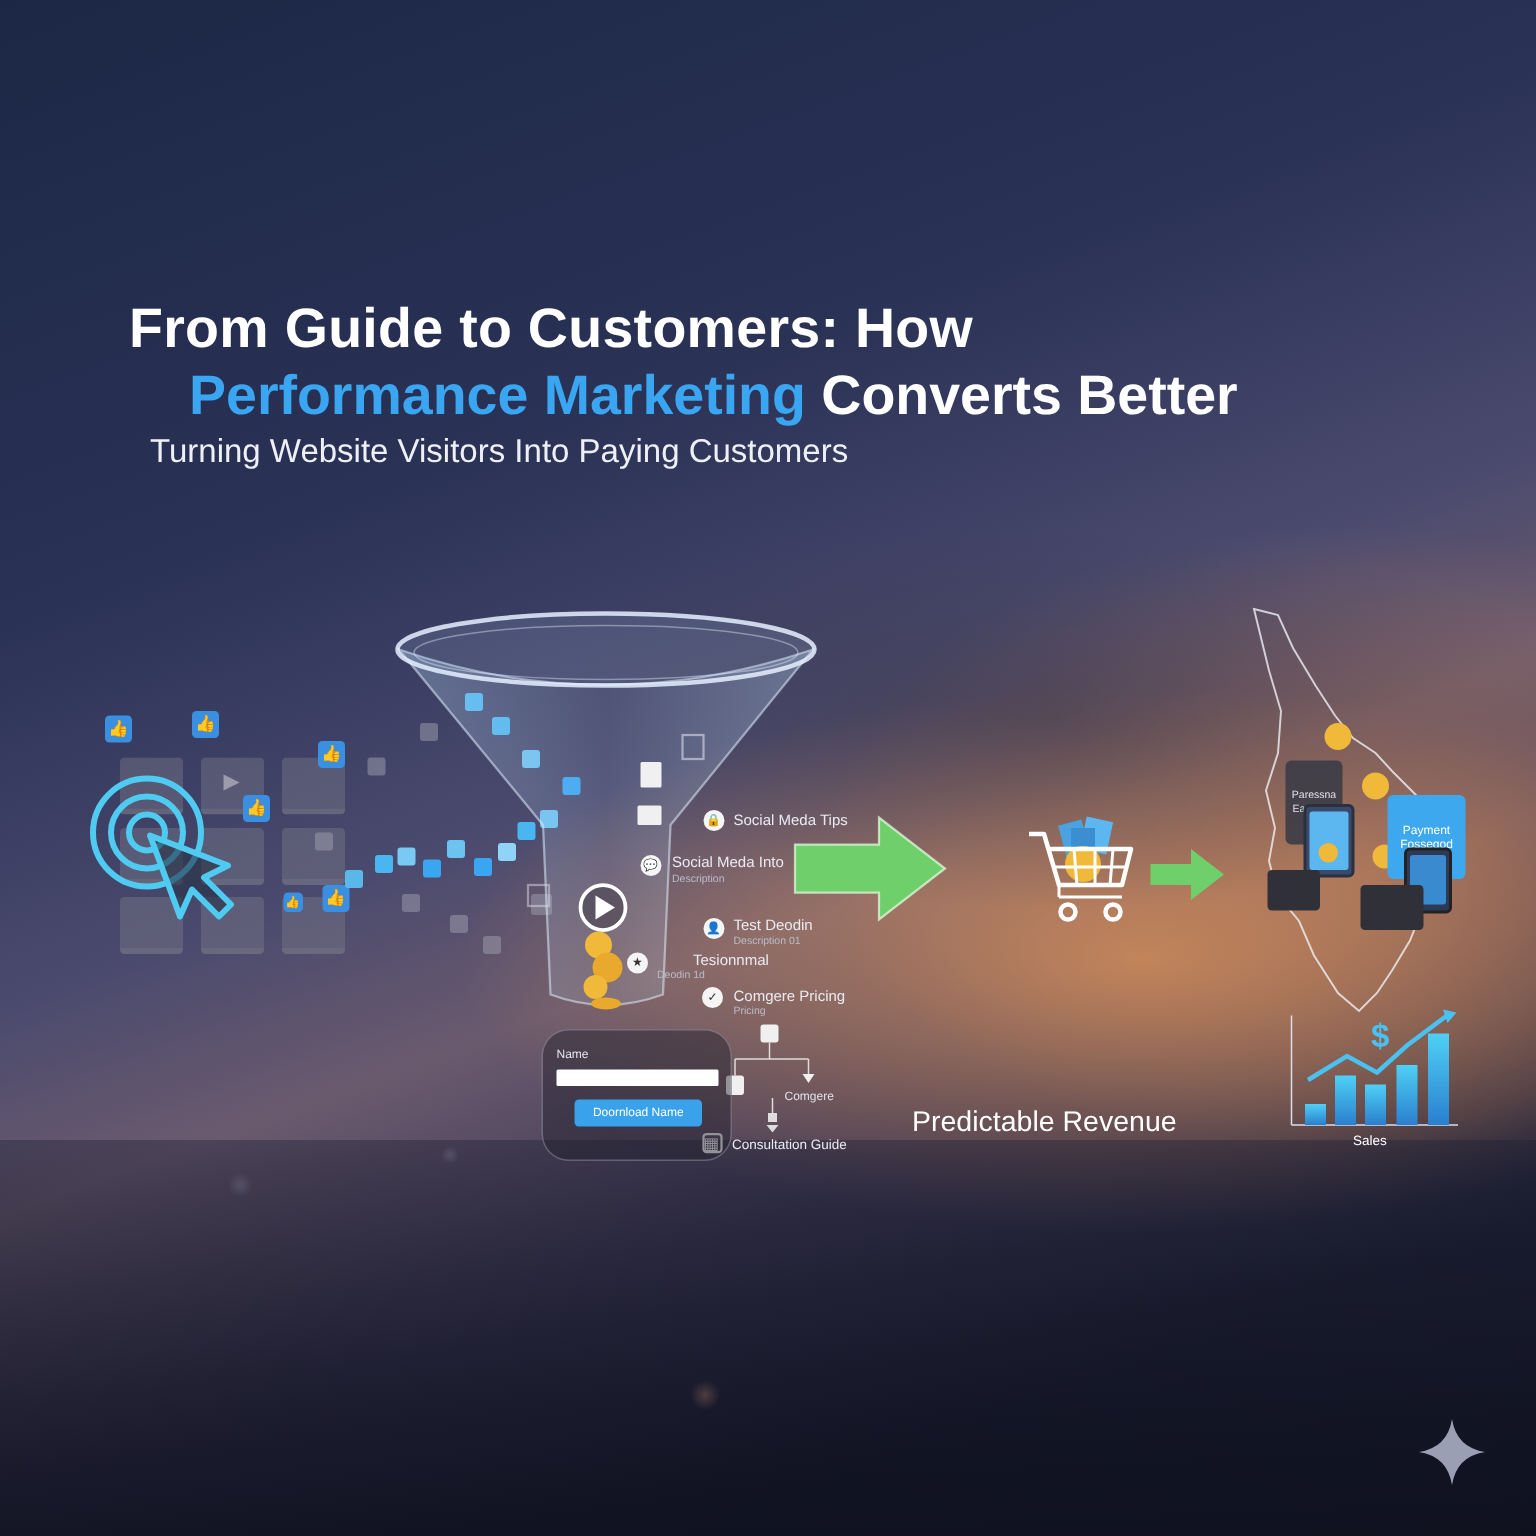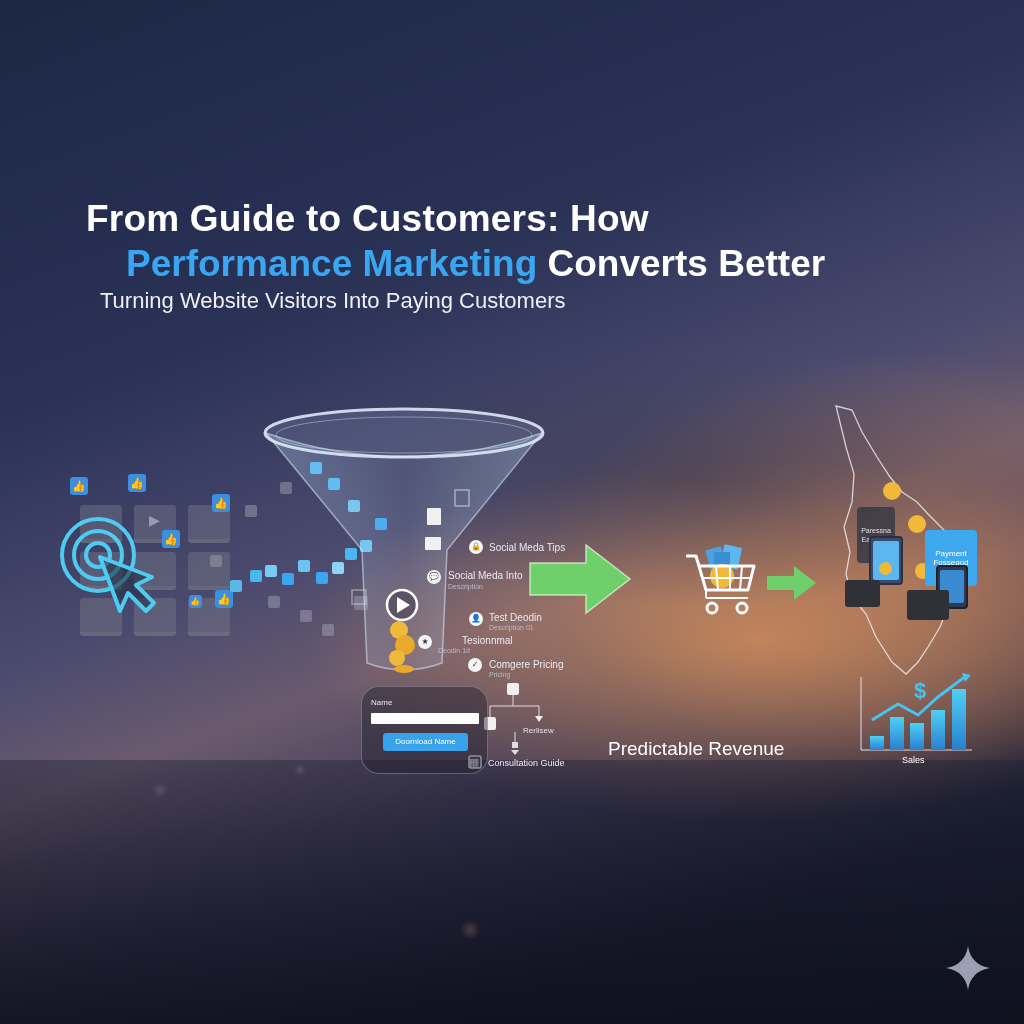--- a/index.html
+++ b/index.html
@@ -185,21 +185,21 @@
   <line x1="24" y1="26" x2="73" y2="26" stroke="#ddd" stroke-width="1"></line>
   <line x1="24" y1="26" x2="24" y2="37" stroke="#ddd" stroke-width="1"></line>
   <line x1="73" y1="26" x2="73" y2="36" stroke="#ddd" stroke-width="1"></line>
   <rect x="18" y="37" width="12" height="13" rx="2" fill="#f0f0f0"></rect>
   <path d="M69 36 L77 36 L73 42 Z" fill="#f0f0f0"></path>
   <line x1="49" y1="52" x2="49" y2="62" stroke="#ddd" stroke-width="1"></line>
   <rect x="46" y="62" width="6" height="6" fill="#ddd"></rect>
   <path d="M45 70 L53 70 L49 75 Z" fill="#ddd"></path>
   <rect x="3" y="76" width="12" height="12" rx="2" fill="none" stroke="#f0f0f0" stroke-width="1.5"></rect>
 </svg>
-<div class="abs step-sub" style="left:523px;top:726px;font-size:8px;color:#dfe1ea">Rerlisew</div>
+<div class="abs step-sub" style="left:523px;top:726px;font-size:8px;color:#dfe1ea">Comgere</div>
 <div class="abs step-label" style="left:488px;top:758px;font-size:9px">Consultation Guide</div>
 <div class="abs" style="left:469px;top:756px;font-size:11px;color:#f0f0f0">▦</div>
 
 <div class="abs form-card">
   <div class="form-label">Name</div>
   <input class="form-input" type="text" value="" style="">
   <button class="form-btn">Doornload Name</button>
 </div>
 
 <svg class="abs" style="left:528px;top:543px" width="105" height="72" viewBox="0 0 105 72">

